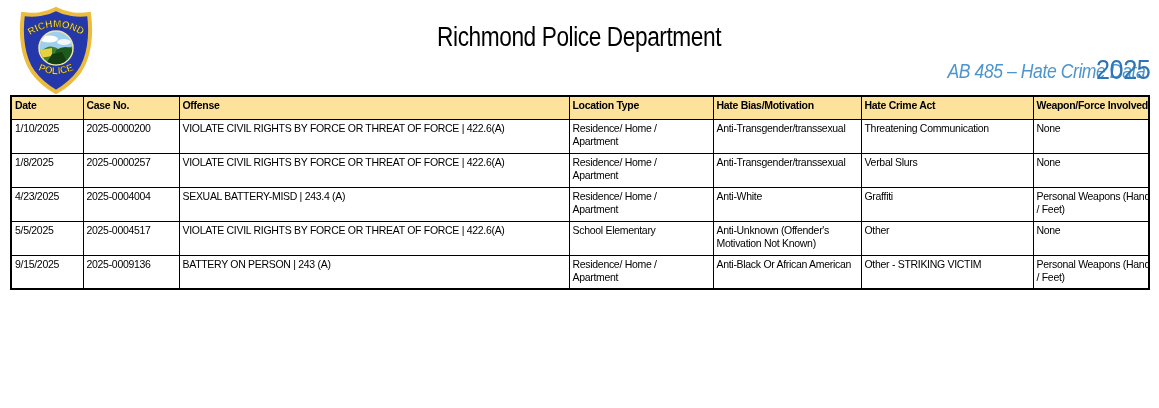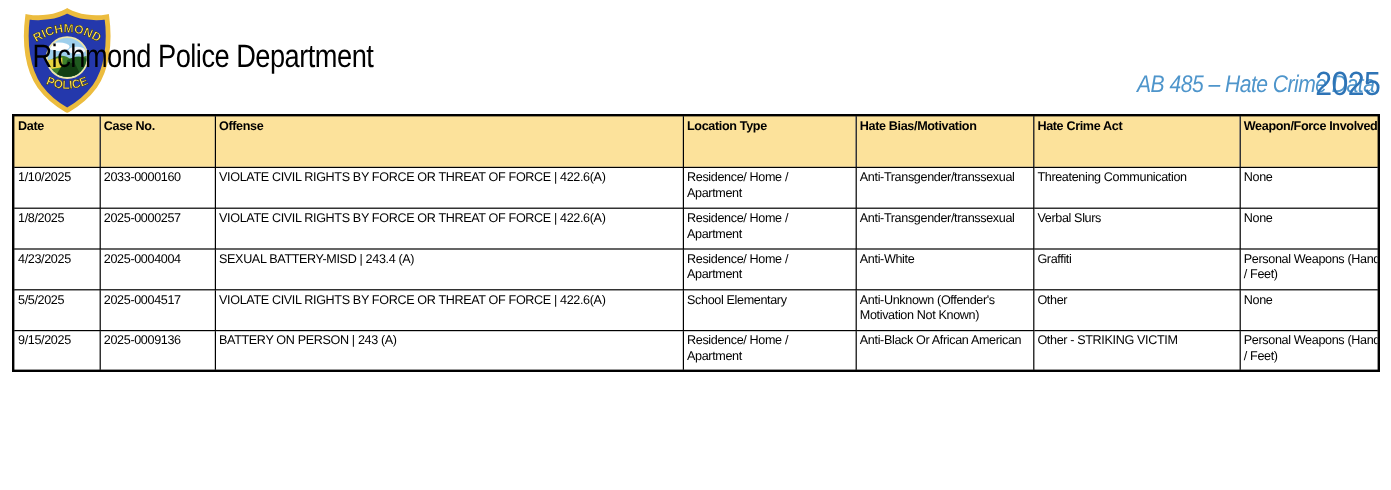--- a/index.html
+++ b/index.html
@@ -7,38 +7,38 @@
     --year-blue:#2E74B6;
     --table-header-bg:#FCE29B;
     --border-black:#000000;
   }
   *{box-sizing:border-box;margin:0;padding:0;}
   html,body{width:1159px;height:408px;background:#ffffff;overflow:hidden;}
   body{font-family:"Liberation Sans",sans-serif;position:relative;color:#000;}
 
   .logo{position:absolute;left:16px;top:6px;width:80px;height:88px;}
 
-  .page-title{position:absolute;left:0;top:32px;width:100%;text-align:left;
+  .page-title{position:absolute;left:0;top:22px;width:100%;text-align:center;
     font-size:27px;font-weight:500;color:#000;letter-spacing:-0.5px;white-space:nowrap;}
   .page-title .squeeze{display:inline-block;transform:scaleX(0.84);transform-origin:center;}
 
   .page-subtitle{position:absolute;left:0;top:60px;width:100%;text-align:right;
     font-size:20px;font-style:italic;color:var(--subtitle-blue);letter-spacing:-0.5px;white-space:nowrap;}
   .page-subtitle .squeeze{display:inline-block;transform:scaleX(0.88);transform-origin:center;}
 
   .page-year{position:absolute;right:9px;top:54px;font-size:28px;color:var(--year-blue);
     letter-spacing:-0.5px;}
   .page-year .squeeze{display:inline-block;transform:scaleX(0.9);transform-origin:right;}
 
   table.data{position:absolute;left:10px;top:95px;width:1138px;border-collapse:collapse;
     table-layout:fixed;border:2px solid var(--border-black);}
   table.data th,table.data td{border:1px solid var(--border-black);vertical-align:top;
     padding:2px 3px 0 3px;overflow:hidden;}
   table.data th{background:var(--table-header-bg);font-size:10.5px;font-weight:bold;
-    text-align:left;height:43px;white-space:nowrap;letter-spacing:-0.3px;}
+    text-align:left;height:23px;white-space:nowrap;letter-spacing:-0.3px;}
   table.data td{font-size:10.5px;height:34px;line-height:1.3;white-space:pre;letter-spacing:-0.3px;}
 
   .c-date{width:72px;} .c-case{width:96px;} .c-off{width:390px;} .c-loc{width:144px;}
   .c-bias{width:148px;} .c-act{width:172px;} .c-weap{width:116px;}
 </style>
 </head>
 <body>
 
 <div class="logo">
   <svg width="80" height="88" viewBox="0 0 80 88">
@@ -97,21 +97,21 @@
       <th>Offense</th>
       <th>Location Type</th>
       <th>Hate Bias/Motivation</th>
       <th>Hate Crime Act</th>
       <th>Weapon/Force Involved</th>
     </tr>
   </thead>
   <tbody>
       <tr>
         <td>1/10/2025</td>
-        <td>2033-0000160</td>
+        <td>2025-0000200</td>
         <td>VIOLATE CIVIL RIGHTS BY FORCE OR THREAT OF FORCE | 422.6(A)</td>
         <td>Residence/ Home /
 Apartment</td>
         <td>Anti-Transgender/transsexual</td>
         <td>Threatening Communication</td>
         <td>None</td>
       </tr>
       <tr>
         <td>1/8/2025</td>
         <td>2025-0000257</td>

